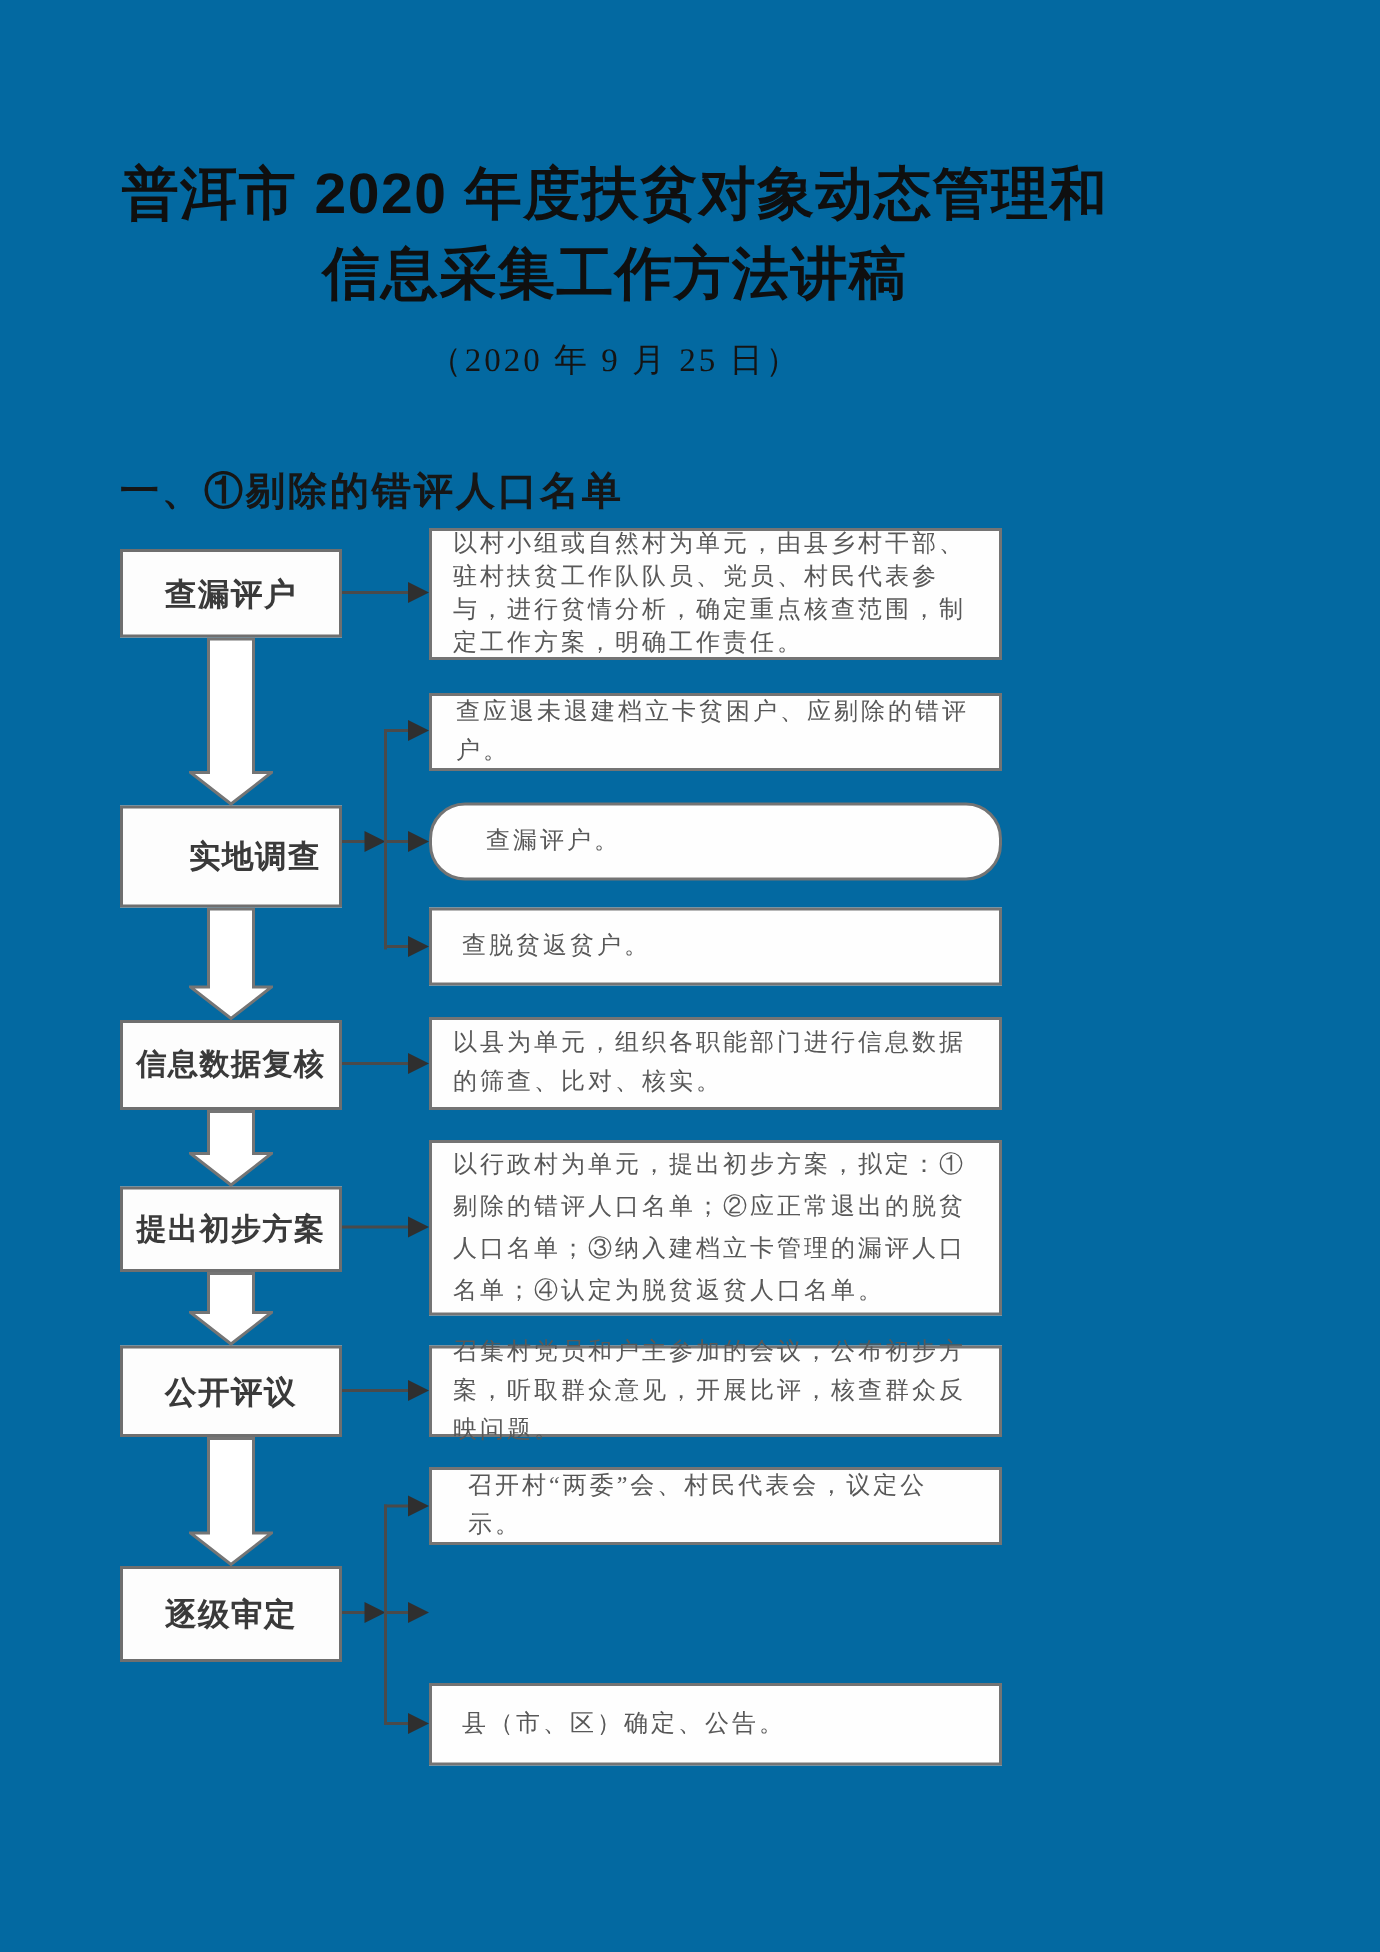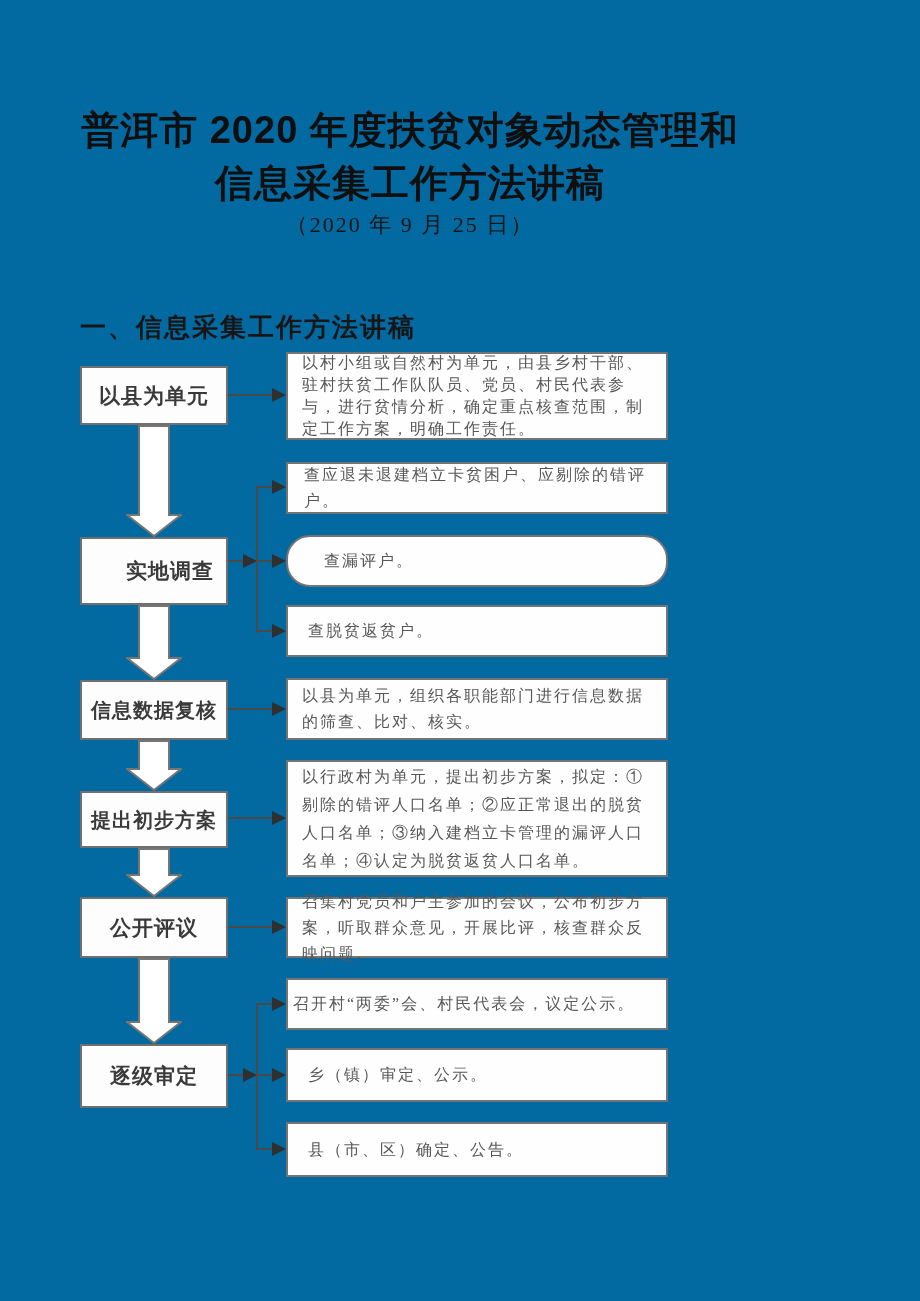--- a/index.html
+++ b/index.html
@@ -2,21 +2,21 @@
 <html><head>
 <meta charset="utf-8">
 <style>
   html,body{margin:0;padding:0;background:#ffffff;}
   .page{position:relative;width:920px;height:1301px;background:#0369a1;overflow:hidden;
         font-family:"Liberation Sans",sans-serif;}
   
   .title-block{position:absolute;left:60px;top:104px;width:700px;text-align:center;color:#0f0f0f;}
   .title-line{font-size:38px;font-weight:bold;line-height:53px;letter-spacing:1px;
               font-family:"Liberation Sans",sans-serif;}
-  .date-line{font-size:22px;font-weight:normal;letter-spacing:2px;
+  .date-line{margin-top:15px;font-size:22px;font-weight:normal;letter-spacing:2px;
              font-family:"Liberation Serif",serif;color:#141414;}
   .heading{position:absolute;left:80px;top:310px;font-size:26px;font-weight:bold;
            color:#161616;letter-spacing:2px;word-spacing:10px;}
   
   .step{position:absolute;left:80px;width:148px;border:2px solid #6f6f6f;background:#fdfdfd;
         display:flex;align-items:center;justify-content:center;box-sizing:border-box;
         font-family:"Liberation Serif",serif;font-weight:bold;color:#3a3a3a;
         font-size:21px;letter-spacing:1px;text-align:center;word-break:break-all;line-height:24px;}
   #s1{top:366px;height:59px;}
   #s2{top:537px;height:68px;padding-left:32px;}
@@ -29,44 +29,44 @@
         box-sizing:border-box;display:flex;align-items:center;
         font-family:"Liberation Serif",serif;color:#585858;font-size:16px;
         letter-spacing:2px;word-break:break-all;line-height:26px;padding:6px 14px;}
   #r1{top:352px;height:88px;line-height:22px;}
   #r2{top:462px;height:52px;padding-left:16px;}
   #r3{top:535px;height:52px;padding-left:36px;border-radius:24px;}
   #r4{top:605px;height:52px;padding-left:20px;}
   #r5{top:678px;height:62px;}
   #r6{top:760px;height:117px;line-height:28px;}
   #r7{top:897px;height:61px;}
-  #r8{top:978px;height:52px;padding-left:5px;}
+  #r8{top:978px;height:52px;padding-left:24px;}
   #r9{top:1048px;height:54px;padding-left:20px;}
   #r10{top:1122px;height:55px;padding-left:20px;}
   
   .hl{position:absolute;height:2px;background:#4a4a4a;}
   .vl{position:absolute;width:2px;background:#4a4a4a;}
   .ah{position:absolute;width:0;height:0;border-left:14px solid #2f2f2f;
       border-top:7px solid transparent;border-bottom:7px solid transparent;}
   .blockarrow{position:absolute;left:126px;width:56px;}
 </style>
 </head>
 <body>
 
 <div class="page">
 
   <div class="title-block">
     <div class="title-line">普洱市 2020 年度扶贫对象动态管理和</div>
     <div class="title-line">信息采集工作方法讲稿</div>
     <div class="date-line">（2020 年 9 月 25 日）</div>
   </div>
 
-  <div class="heading">一、信息采集工作方法讲稿</div>
+  <div class="heading">一、①剔除的错评人口名单</div>
 
-  <div class="step" id="s1">以县为单元</div>
+  <div class="step" id="s1">查漏评户</div>
   <div class="step" id="s2">实地调查</div>
   <div class="step" id="s3">信息数据复核</div>
   <div class="step" id="s4">提出初步方案</div>
   <div class="step" id="s5">公开评议</div>
   <div class="step" id="s6">逐级审定</div>
 
   <div class="note" id="r1">
       <span>以村小组或自然村为单元，由县乡村干部、驻村扶贫工作队队员、党员、村民代表参与，进行贫情分析，确定重点核查范围，制定工作方案，明确工作责任。</span>
     </div>
   <div class="note" id="r2">
@@ -82,23 +82,20 @@
       <span>以县为单元，组织各职能部门进行信息数据的筛查、比对、核实。</span>
     </div>
   <div class="note" id="r6">
       <span>以行政村为单元，提出初步方案，拟定：①剔除的错评人口名单；②应正常退出的脱贫人口名单；③纳入建档立卡管理的漏评人口名单；④认定为脱贫返贫人口名单。</span>
     </div>
   <div class="note" id="r7">
       <span>召集村党员和户主参加的会议，公布初步方案，听取群众意见，开展比评，核查群众反映问题。</span>
     </div>
   <div class="note" id="r8">
       <span>召开村“两委”会、村民代表会，议定公示。</span>
-    </div>
-  <div class="note" id="r9">
-      <span>乡（镇）审定、公示。</span>
     </div>
   <div class="note" id="r10">
       <span>县（市、区）确定、公告。</span>
     </div>
 
   <svg class="blockarrow" style="top:425px;" width="56" height="112">
     <polygon points="13,1 13,90 1,90 28,111 55,90 43,90 43,1" fill="#ffffff" stroke="#757575" stroke-width="2"></polygon>
   </svg>
   <svg class="blockarrow" style="top:605px;" width="56" height="75">
     <polygon points="13,1 13,53 1,53 28,74 55,53 43,53 43,1" fill="#ffffff" stroke="#757575" stroke-width="2"></polygon>

